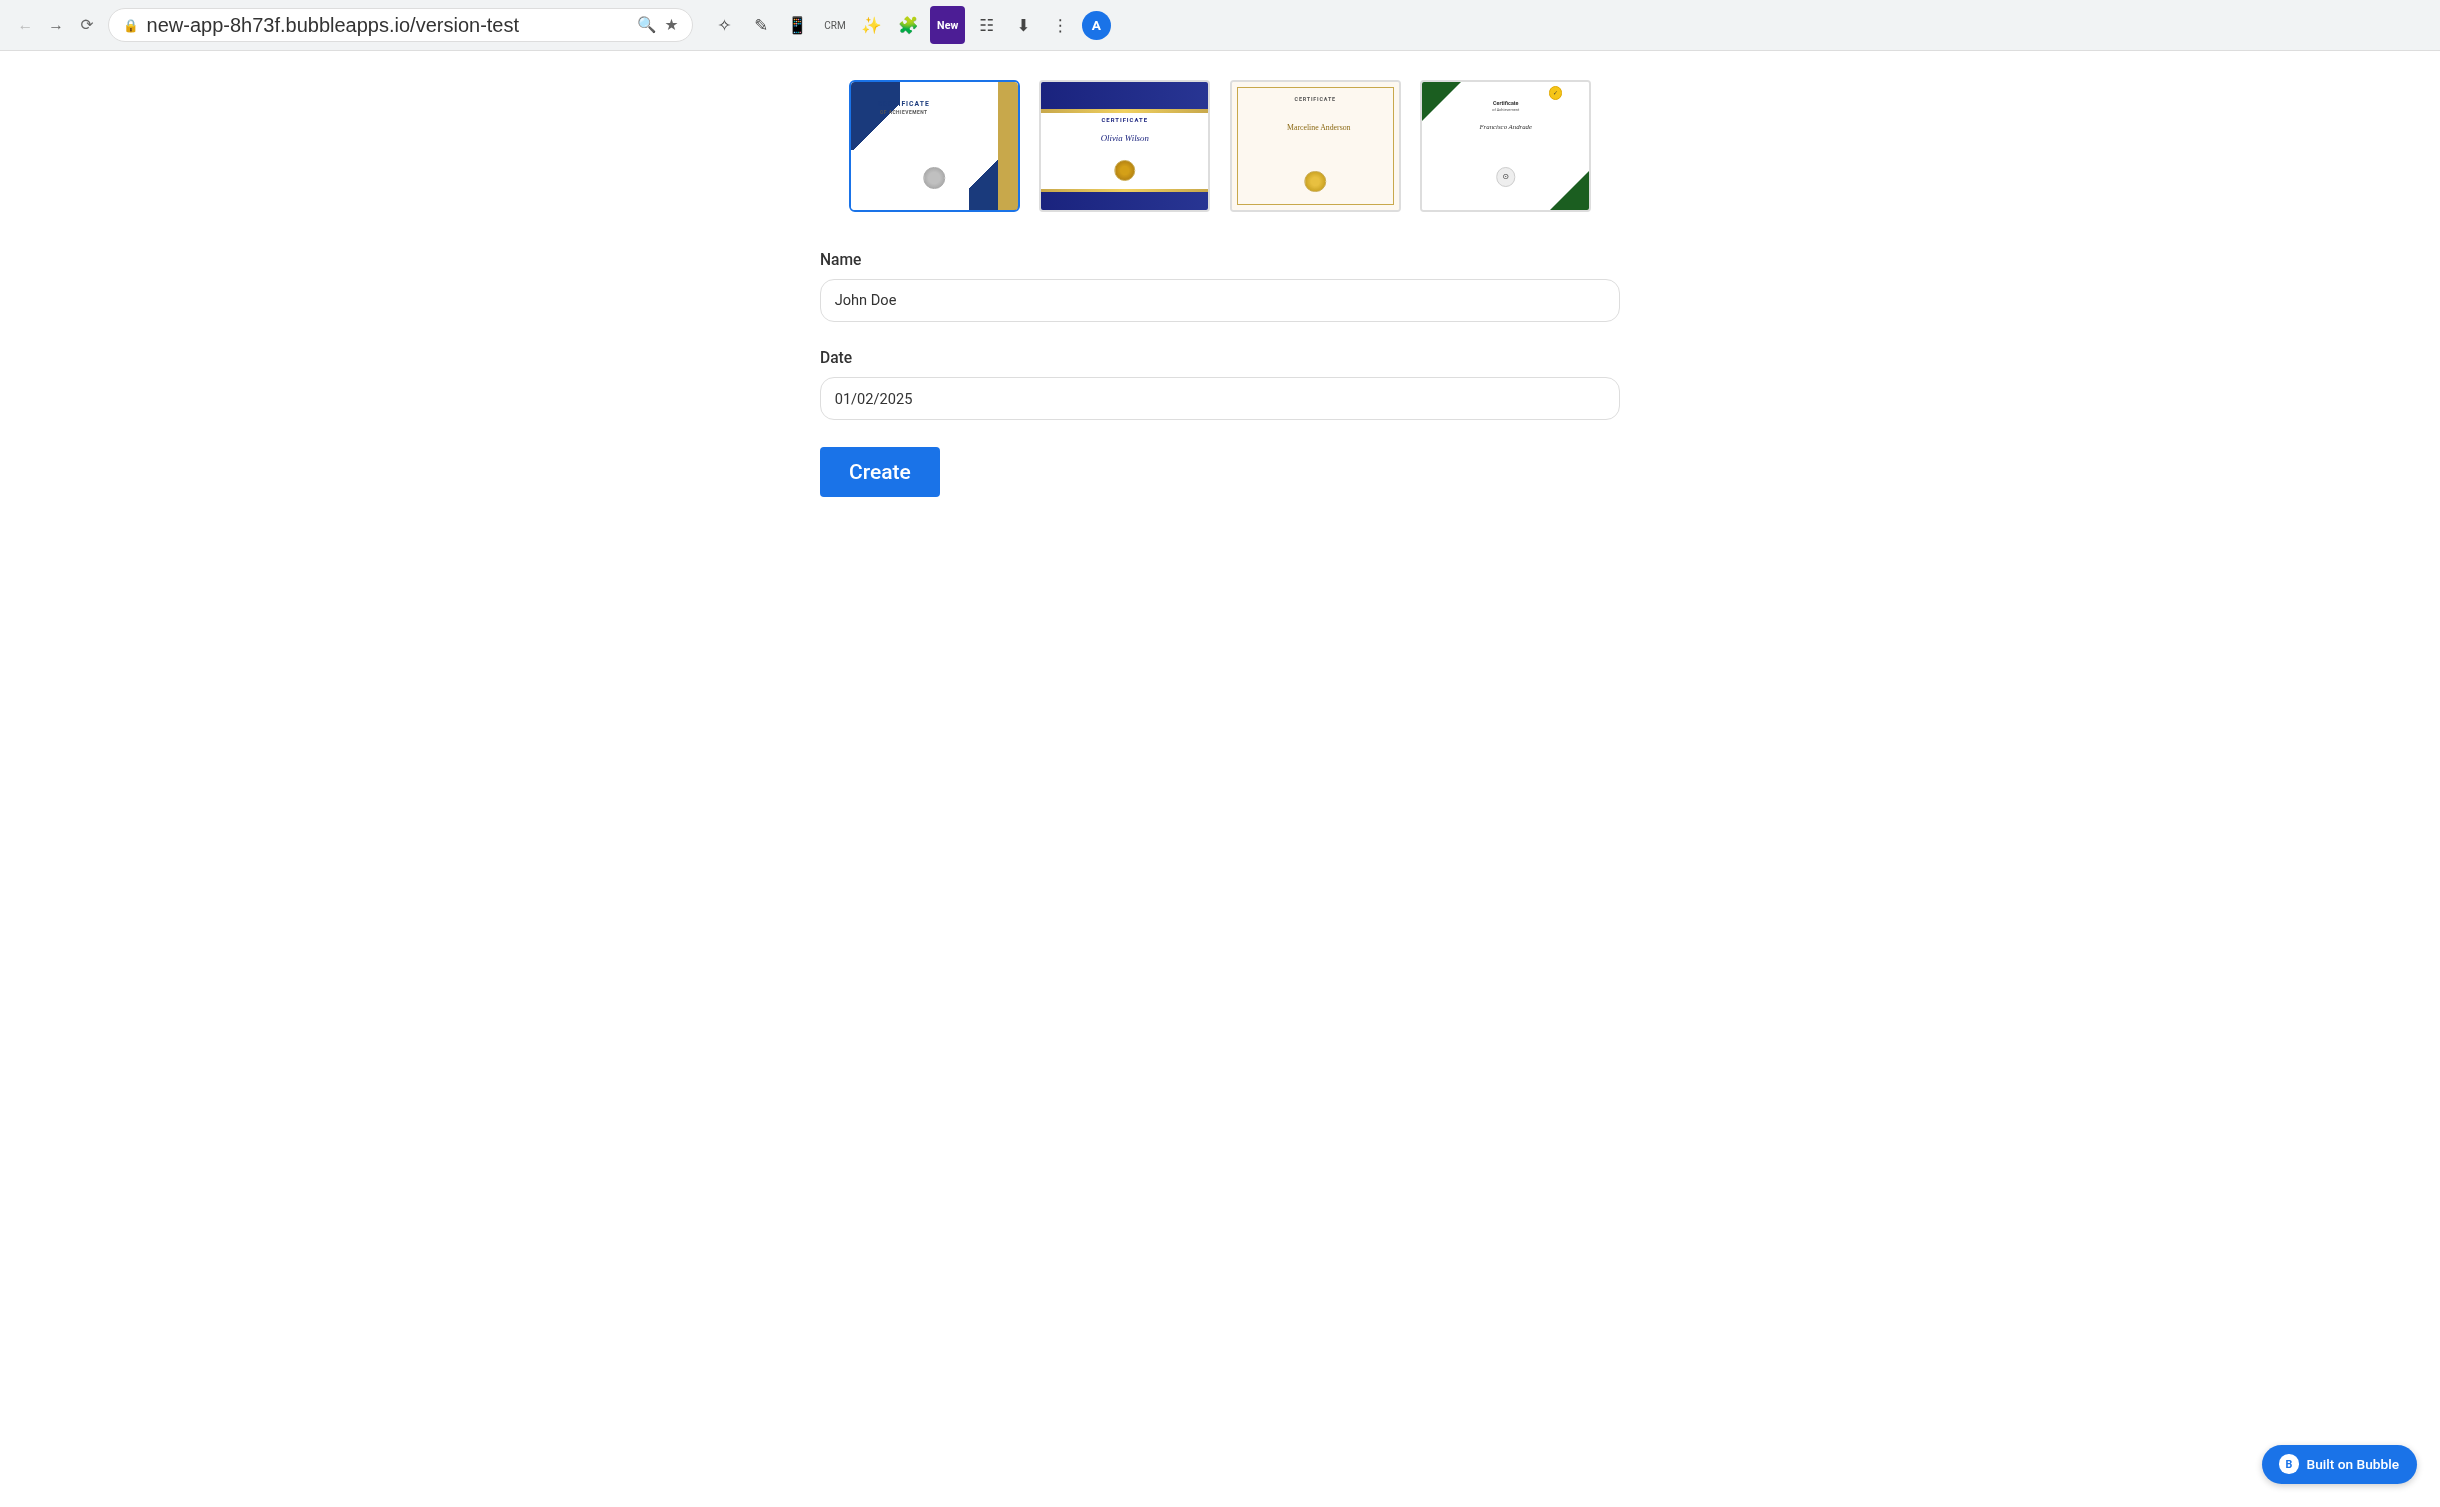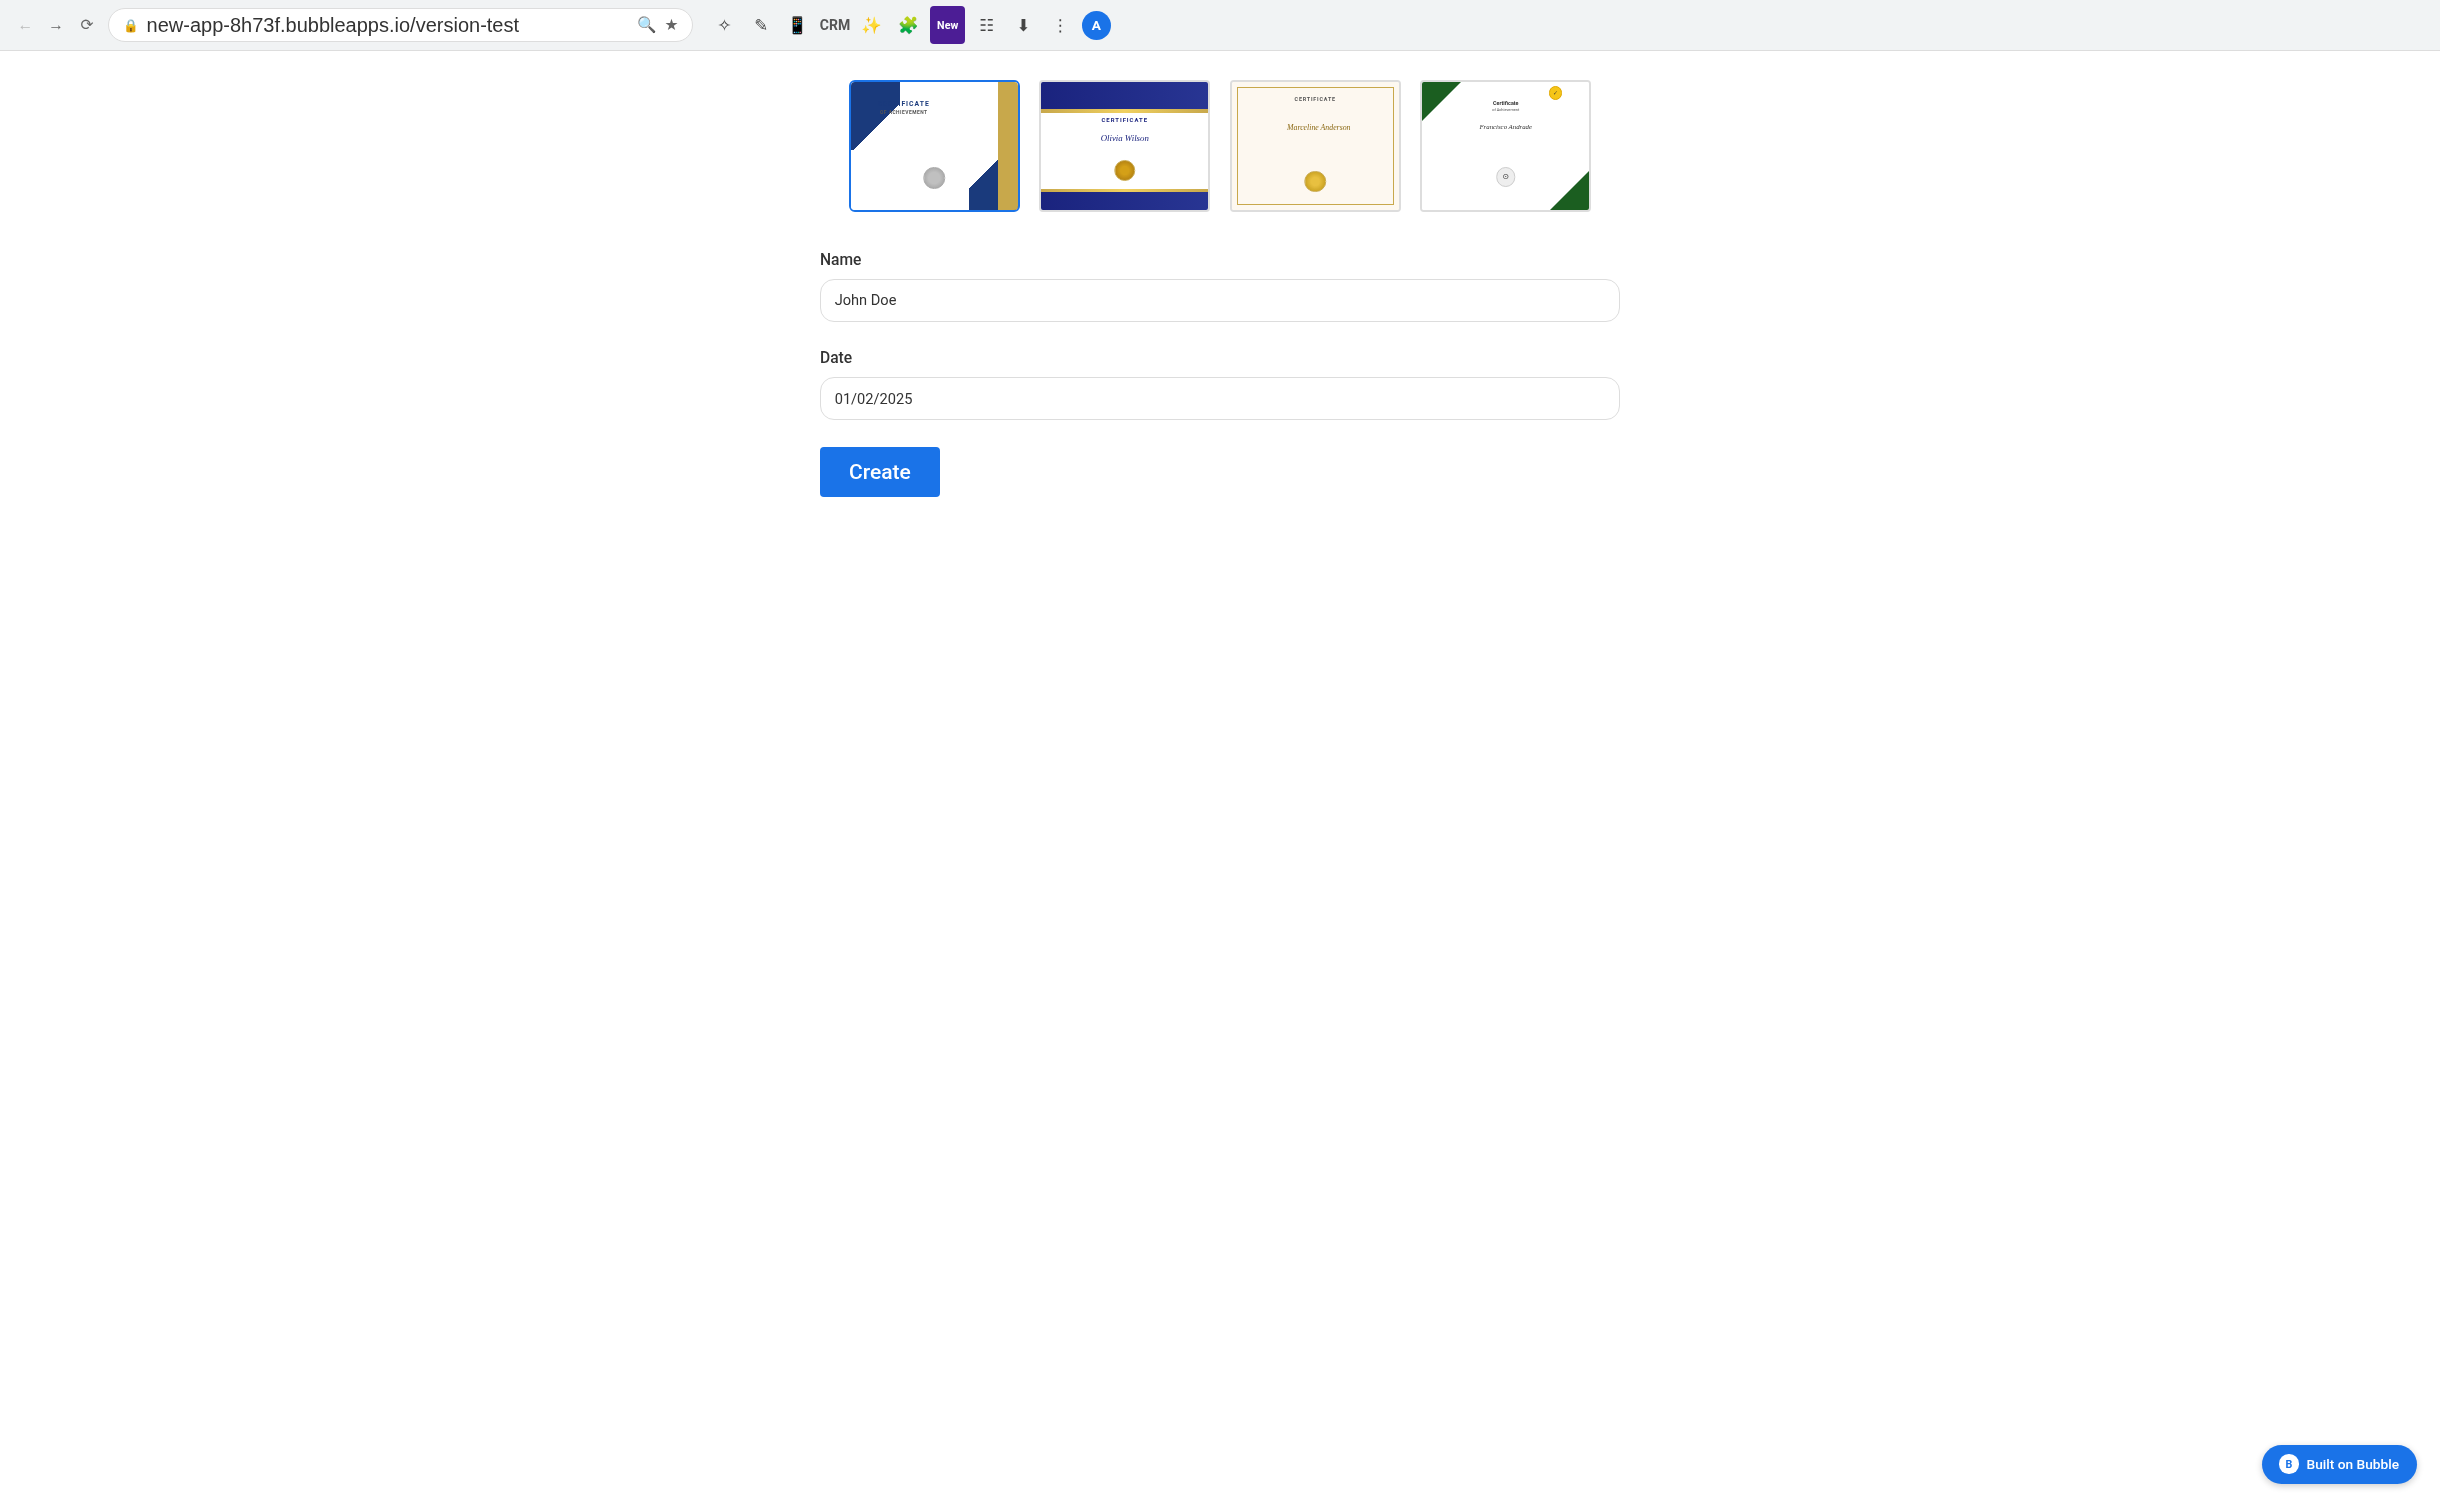--- a/index.html
+++ b/index.html
@@ -269,21 +269,20 @@
       color: #555;
       letter-spacing: 0.8px;
     }
     .cert-3-name {
       position: absolute;
       top: 41px;
       left: 0; right: 0;
       text-align: center;
       font-size: 7.8px;
       color: #8B6914;
-      font-style: italic;
       font-family: Georgia, serif;
       padding-left: 7px;
     }
     .cert-3-seal {
       position: absolute;
       bottom: 17.6px;
       left: 50%;
       transform: translateX(-50%);
       width: 21.5px; height: 21.5px;
       border-radius: 50%;
@@ -457,21 +456,21 @@
   <div class="address-bar">
     <span class="lock-icon">🔒</span>
     <input type="text" value="new-app-8h73f.bubbleapps.io/version-test" style="">
     <span class="search-icon">🔍</span>
     <span class="star-icon">★</span>
   </div>
   <div class="toolbar-icons">
     <div class="toolbar-icon">✧</div>
     <div class="toolbar-icon">✎</div>
     <div class="toolbar-icon">📱</div>
-    <div class="toolbar-icon" style="font-size:14px;font-weight:bold;color:#555;">CRM</div>
+    <div class="toolbar-icon" style="font-size:10px;font-weight:normal;color:#555;">CRM</div>
     <div class="toolbar-icon">✨</div>
     <div class="toolbar-icon">🧩</div>
     <div class="toolbar-icon new-badge">New</div>
     <div class="toolbar-icon">☷</div>
     <div class="toolbar-icon">⬇</div>
     <div class="toolbar-icon">⋮</div>
     <div class="avatar-icon">A</div>
   </div>
 </div>
 

